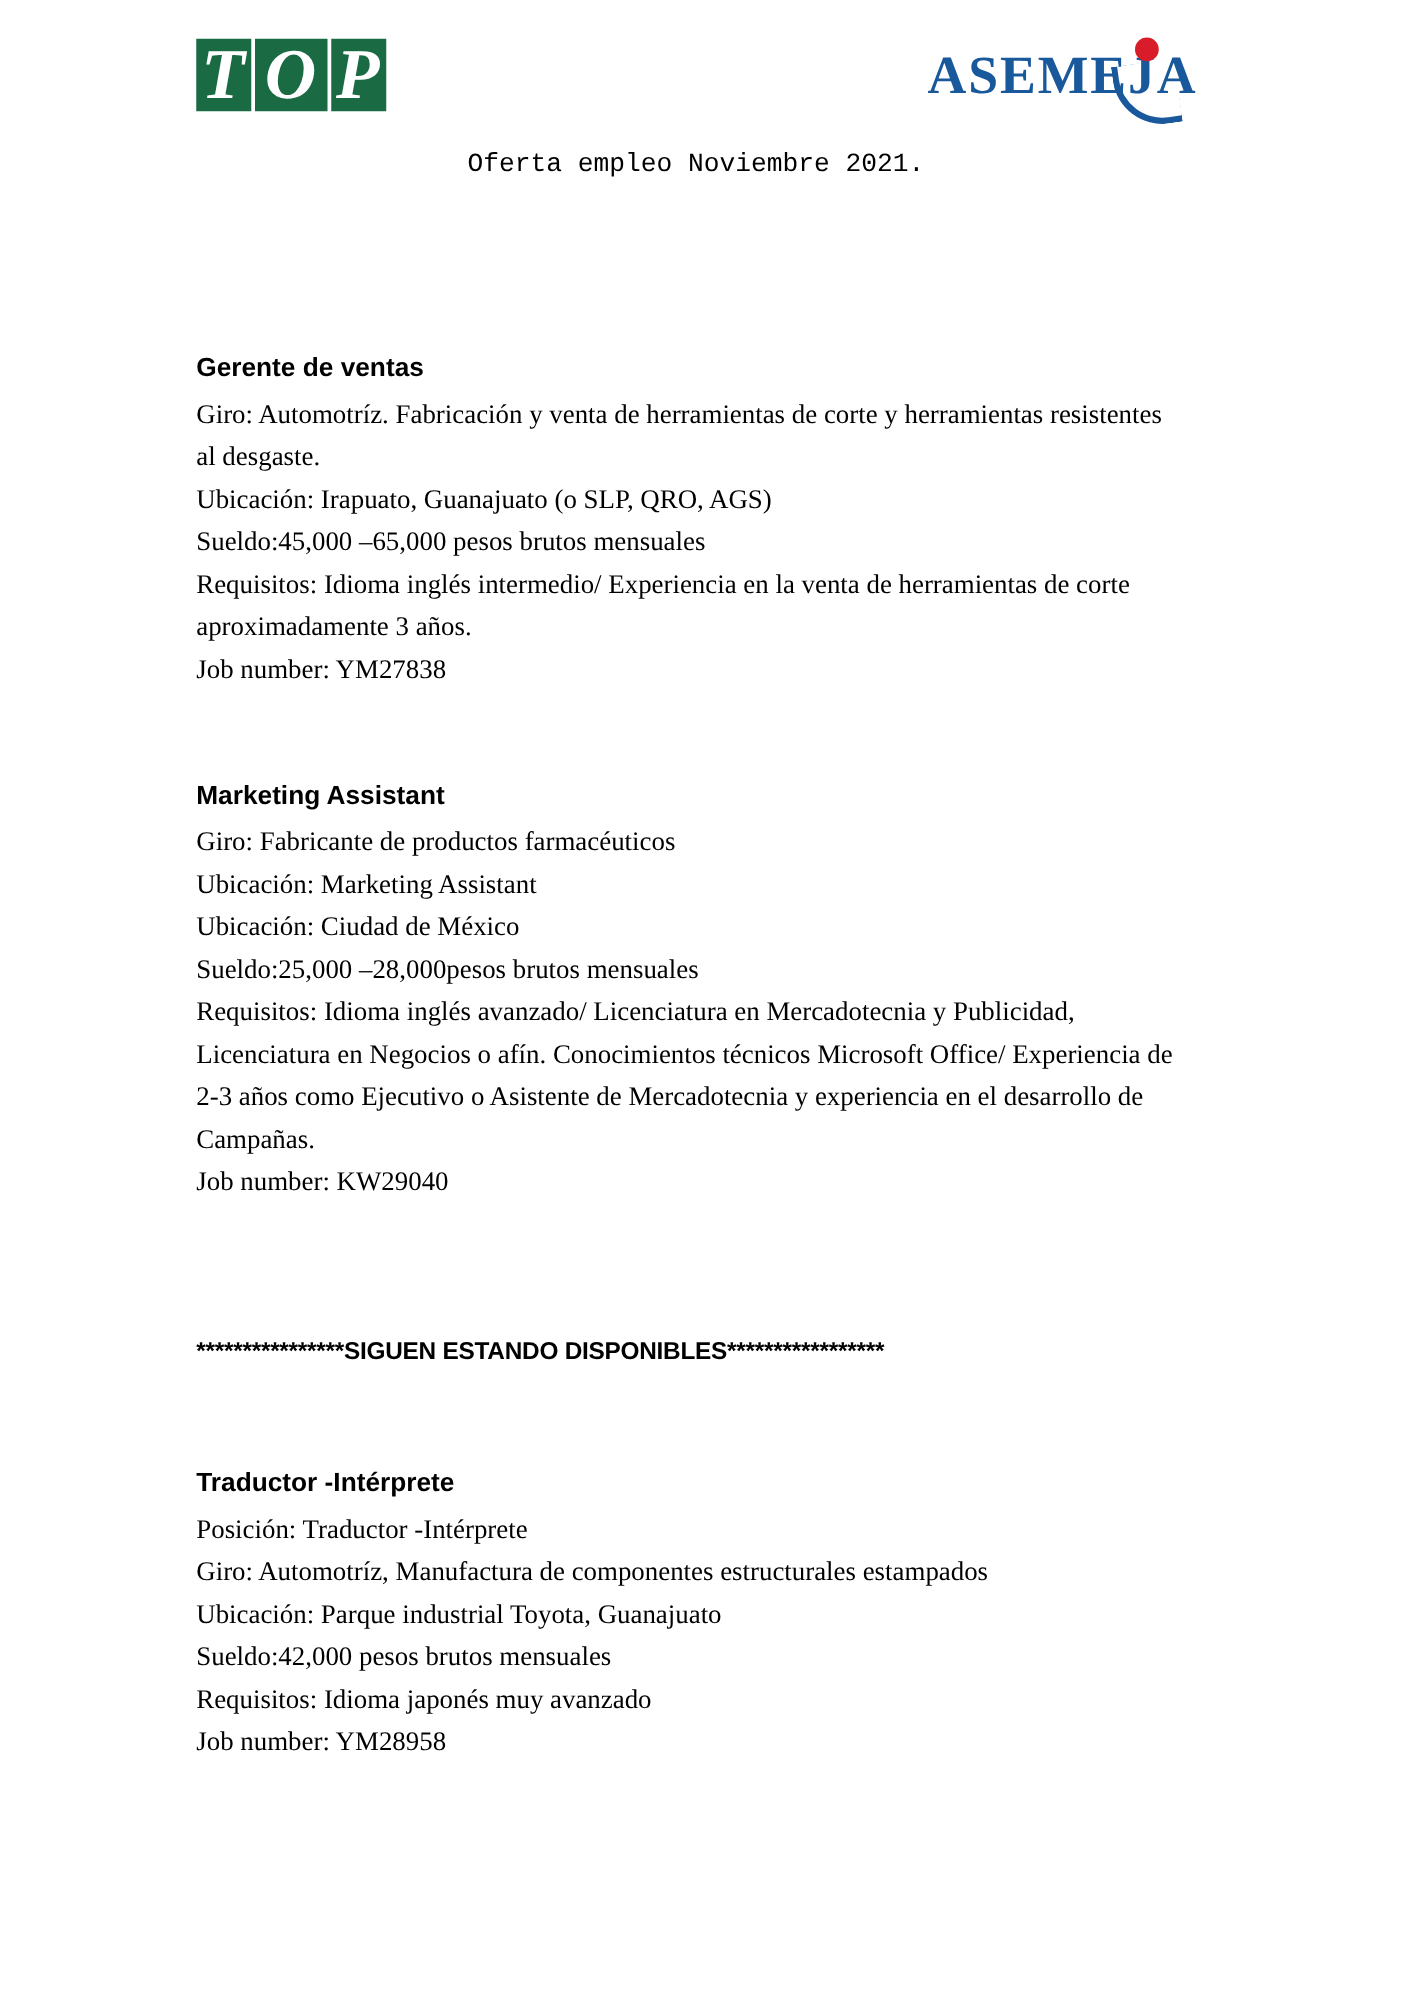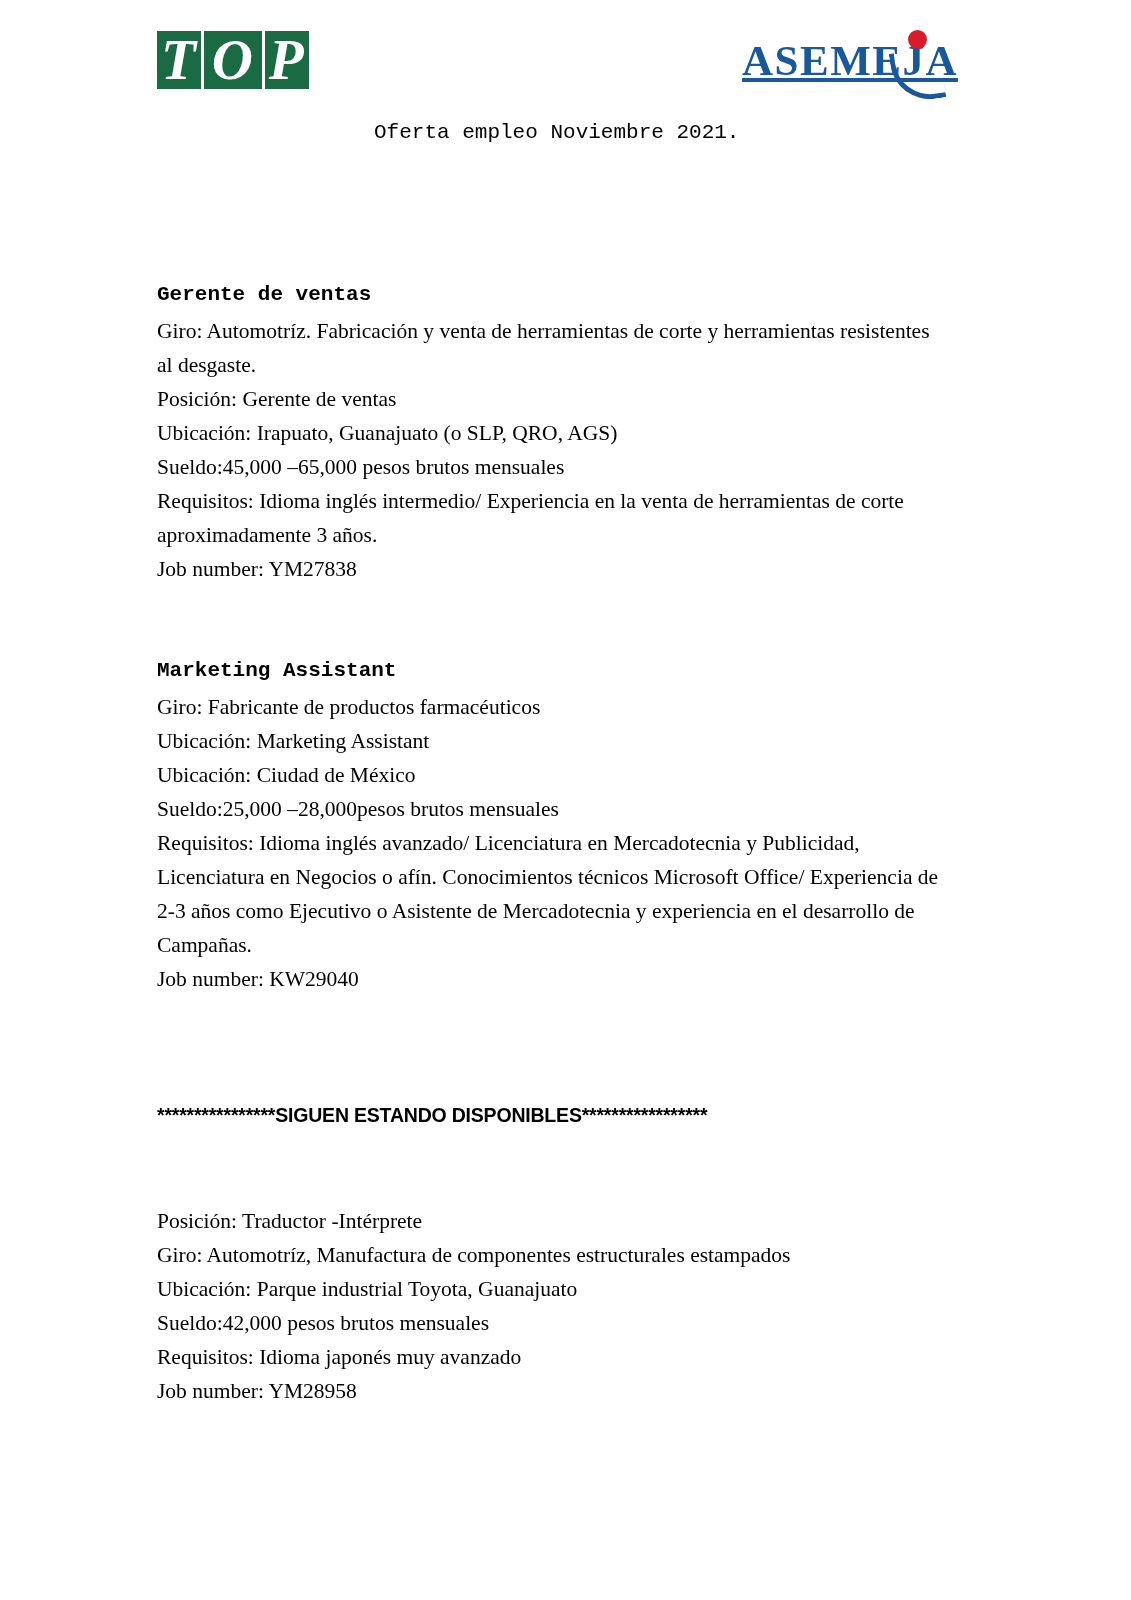--- a/index.html
+++ b/index.html
@@ -64,21 +64,20 @@
   }
   .asemeja-text {
     font-family: "Liberation Serif", serif;
     font-size: 43px;
     letter-spacing: 1.5px;
     color: #18589b;
     font-weight: bold;
     line-height: 50px;
     position: relative;
     white-space: nowrap;
-    text-decoration: underline;
   }
   .asemeja-dot {
     position: absolute;
     left: 166px;
     top: -6px;
     width: 19px;
     height: 19px;
     border-radius: 50%;
     background: #d91c2a;
   }
@@ -105,21 +104,21 @@
 
   
   .content {
     padding: 168px 0 0 0;
   }
   .block {
     margin-left: 157px;
     width: 790px;
   }
   .job-title {
-    font-family: Liberation Mono, monospace;
+    font-family: Liberation Sans, sans-serif;
     font-weight: bold;
     font-size: 21px;
     line-height: 34px;
     margin: 0 0 2px 0;
   }
   .line {
     font-family: "Liberation Serif", serif;
     font-size: 21.5px;
     line-height: 34px;
     margin: 0;
@@ -165,21 +164,20 @@
 
     <div class="doc-subtitle">Oferta empleo Noviembre 2021.</div>
   </div>
 
   <div class="content">
 
     <div class="block">
       <p class="job-title">Gerente de ventas</p>
       <p class="line">Giro: Automotríz. Fabricación y venta de herramientas de corte y herramientas resistentes</p>
       <p class="line">al desgaste.</p>
-      <p class="line">Posición: Gerente de ventas</p>
       <p class="line">Ubicación: Irapuato, Guanajuato (o SLP, QRO, AGS)</p>
       <p class="line">Sueldo:45,000 –65,000 pesos brutos mensuales</p>
       <p class="line">Requisitos: Idioma inglés intermedio/ Experiencia en la venta de herramientas de corte</p>
       <p class="line">aproximadamente 3 años.</p>
       <p class="line">Job number: YM27838</p>
     </div>
 
     <div class="gap-big"></div>
 
     <div class="block">
@@ -195,20 +193,21 @@
       <p class="line">Job number: KW29040</p>
     </div>
 
     <div class="gap-huge"></div>
 
     <div class="divider-note">****************SIGUEN ESTANDO DISPONIBLES*****************</div>
 
     <div class="gap-mid"></div>
 
     <div class="block">
+      <p class="job-title">Traductor -Intérprete</p>
       <p class="line">Posición: Traductor -Intérprete</p>
       <p class="line">Giro: Automotríz, Manufactura de componentes estructurales estampados</p>
       <p class="line">Ubicación: Parque industrial Toyota, Guanajuato</p>
       <p class="line">Sueldo:42,000 pesos brutos mensuales</p>
       <p class="line">Requisitos: Idioma japonés muy avanzado</p>
       <p class="line">Job number: YM28958</p>
     </div>
 
   </div>
 </div>

